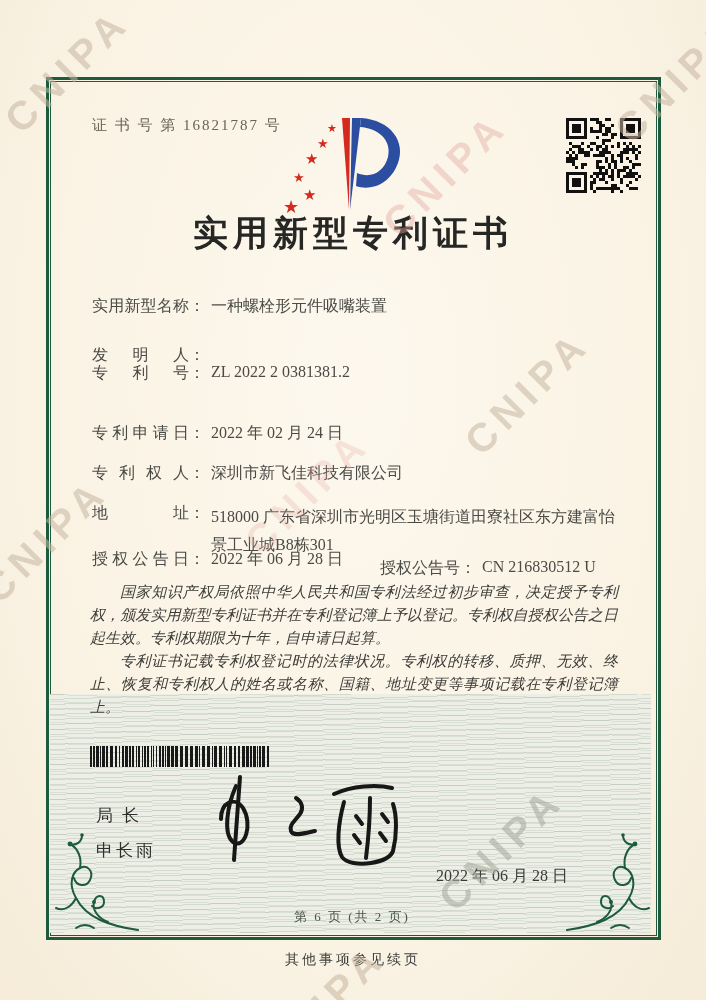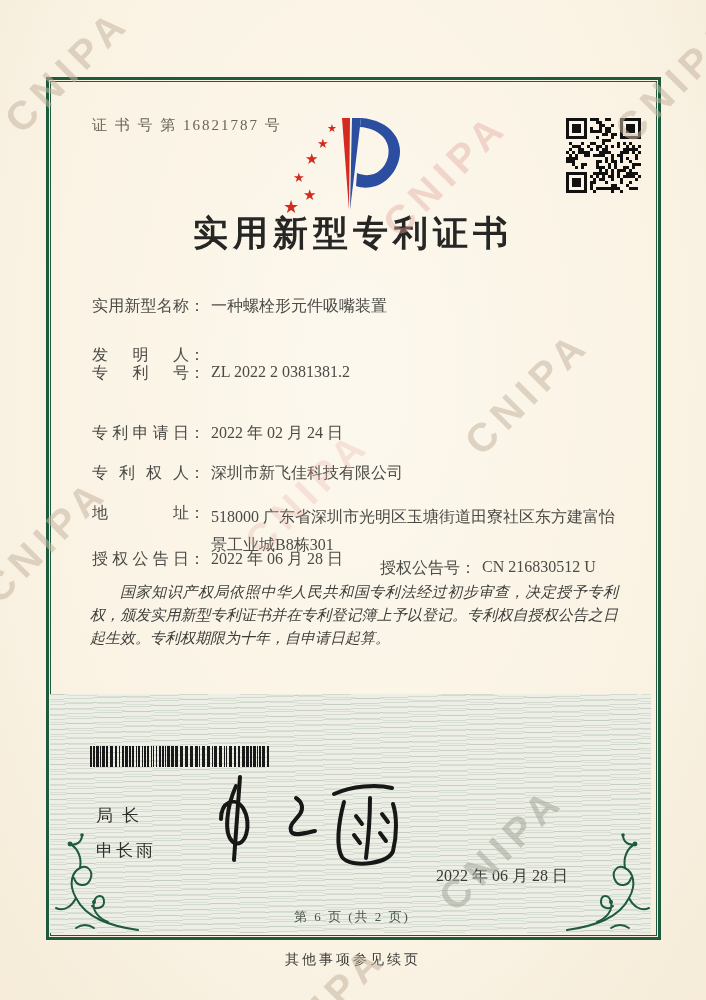--- a/index.html
+++ b/index.html
@@ -366,20 +366,21 @@
     <span class="fvalue">2022 年 06 月 28 日</span>
   </div>
   <div class="grant-right">
     <span>授权公告号</span>
       <span>：</span>
     <span class="fvalue">CN 216830512 U</span>
   </div>
 
   <div class="paras">
     <p>国家知识产权局依照中华人民共和国专利法经过初步审查，决定授予专利权，颁发实用新型专利证书并在专利登记簿上予以登记。专利权自授权公告之日起生效。专利权期限为十年，自申请日起算。</p>
+    <p>专利证书记载专利权登记时的法律状况。专利权的转移、质押、无效、终止、恢复和专利权人的姓名或名称、国籍、地址变更等事项记载在专利登记簿上。</p>
   </div>
 
   <div class="barcode" id="barcode">
       <span style="width: 2px; margin-right: 1px;"></span>
       <span style="width: 2px; margin-right: 1px;"></span>
       <span style="width: 3px; margin-right: 1px;"></span>
       <span style="width: 1px; margin-right: 1px;"></span>
       <span style="width: 3px; margin-right: 1px;"></span>
       <span style="width: 2px; margin-right: 2px;"></span>
       <span style="width: 3px; margin-right: 2px;"></span>

